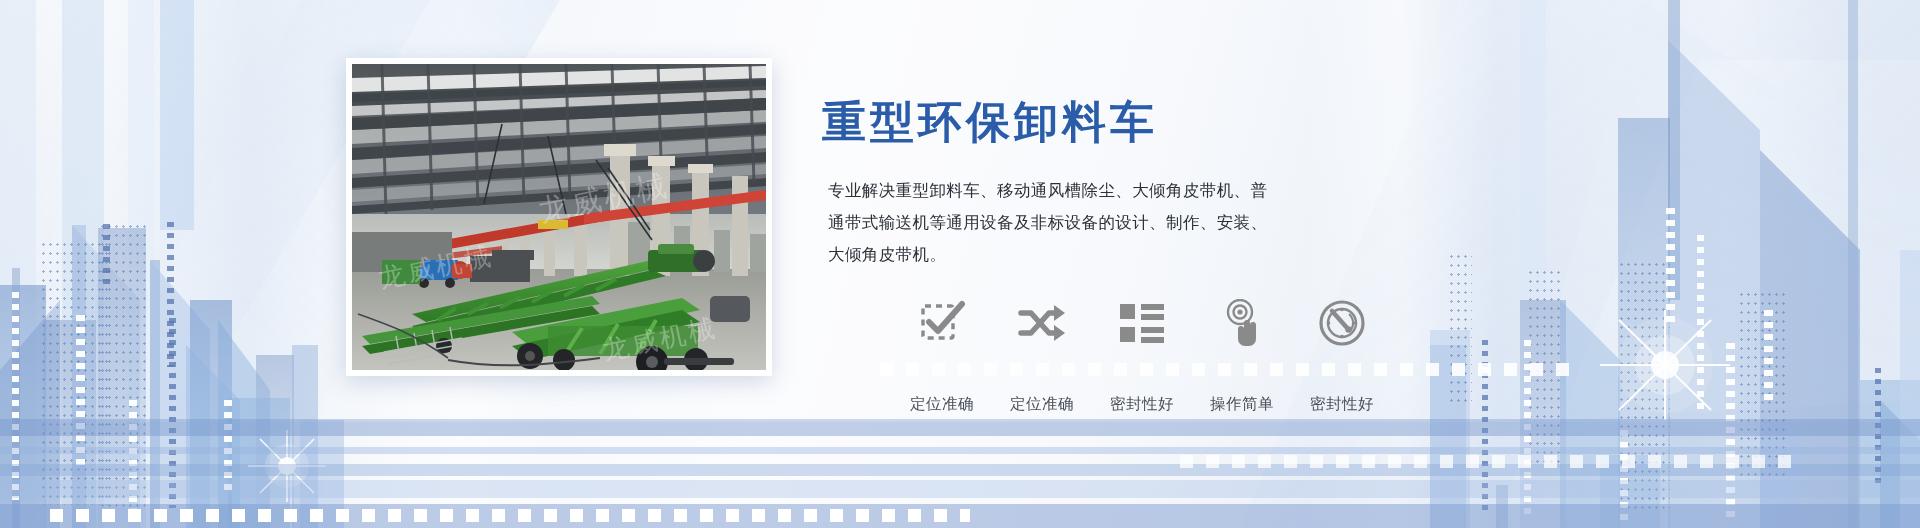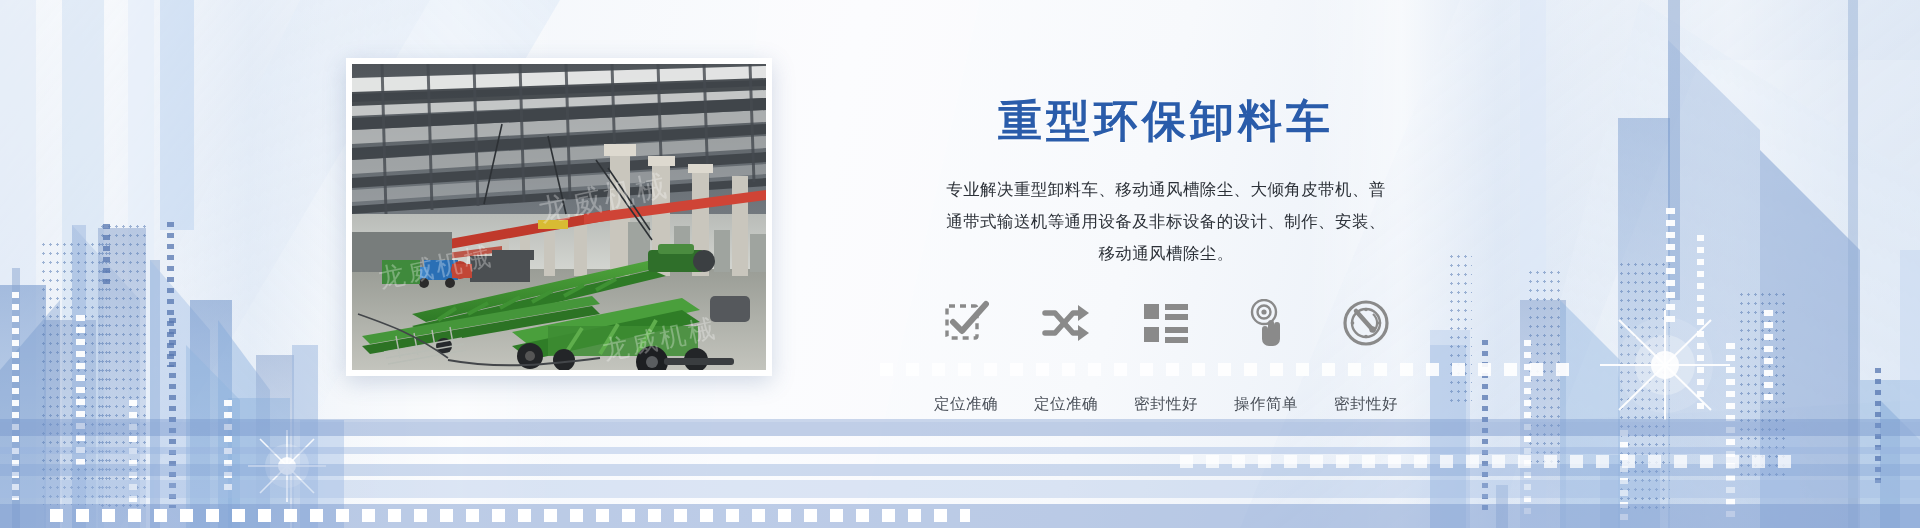--- a/index.html
+++ b/index.html
@@ -106,25 +106,23 @@
     transform: rotate(-12deg);
     user-select: none;
   }
   .wm1 { left: 26px; top: 186px; }
   .wm2 { left: 186px; top: 114px; font-size: 30px; }
   .wm3 { left: 250px; top: 258px; }
 
   
   #content {
     position: absolute;
-    left: 846px; top: 96px;
+    left: 822px; top: 96px;
     width: 640px;
     z-index: 7;
-    text-align: center;
-    font-family: Liberation Serif, serif;
   }
   #title {
     font-size: 44px;
     font-weight: bold;
     color: #2a5caa;
     letter-spacing: 4px;
     line-height: 1.18;
     text-shadow: 0 1px 2px rgba(255,255,255,.9);
   }
   #desc {
@@ -484,21 +482,21 @@
     </div>
   </div>
 
   <div id="content">
 
     <h1 id="title">重型环保卸料车</h1>
 
     <div id="desc">
       <div>专业解决重型卸料车、移动通风槽除尘、大倾角皮带机、普</div>
       <div>通带式输送机等通用设备及非标设备的设计、制作、安装、</div>
-      <div>移动通风槽除尘。</div>
+      <div>大倾角皮带机。</div>
     </div>
 
     <div id="features">
 
       <div class="feature">
         <span class="ic">
           <svg width="46" height="46" viewBox="0 0 46 46">
             <rect x="4" y="6" width="30" height="32" rx="2" fill="none" stroke="#8a8a8a" stroke-width="3.4" stroke-dasharray="6 5"></rect>
             <path d="M10 22 L19 31 L43 4" fill="none" stroke="#8a8a8a" stroke-width="6" stroke-linecap="round" stroke-linejoin="round"></path>
           </svg>

